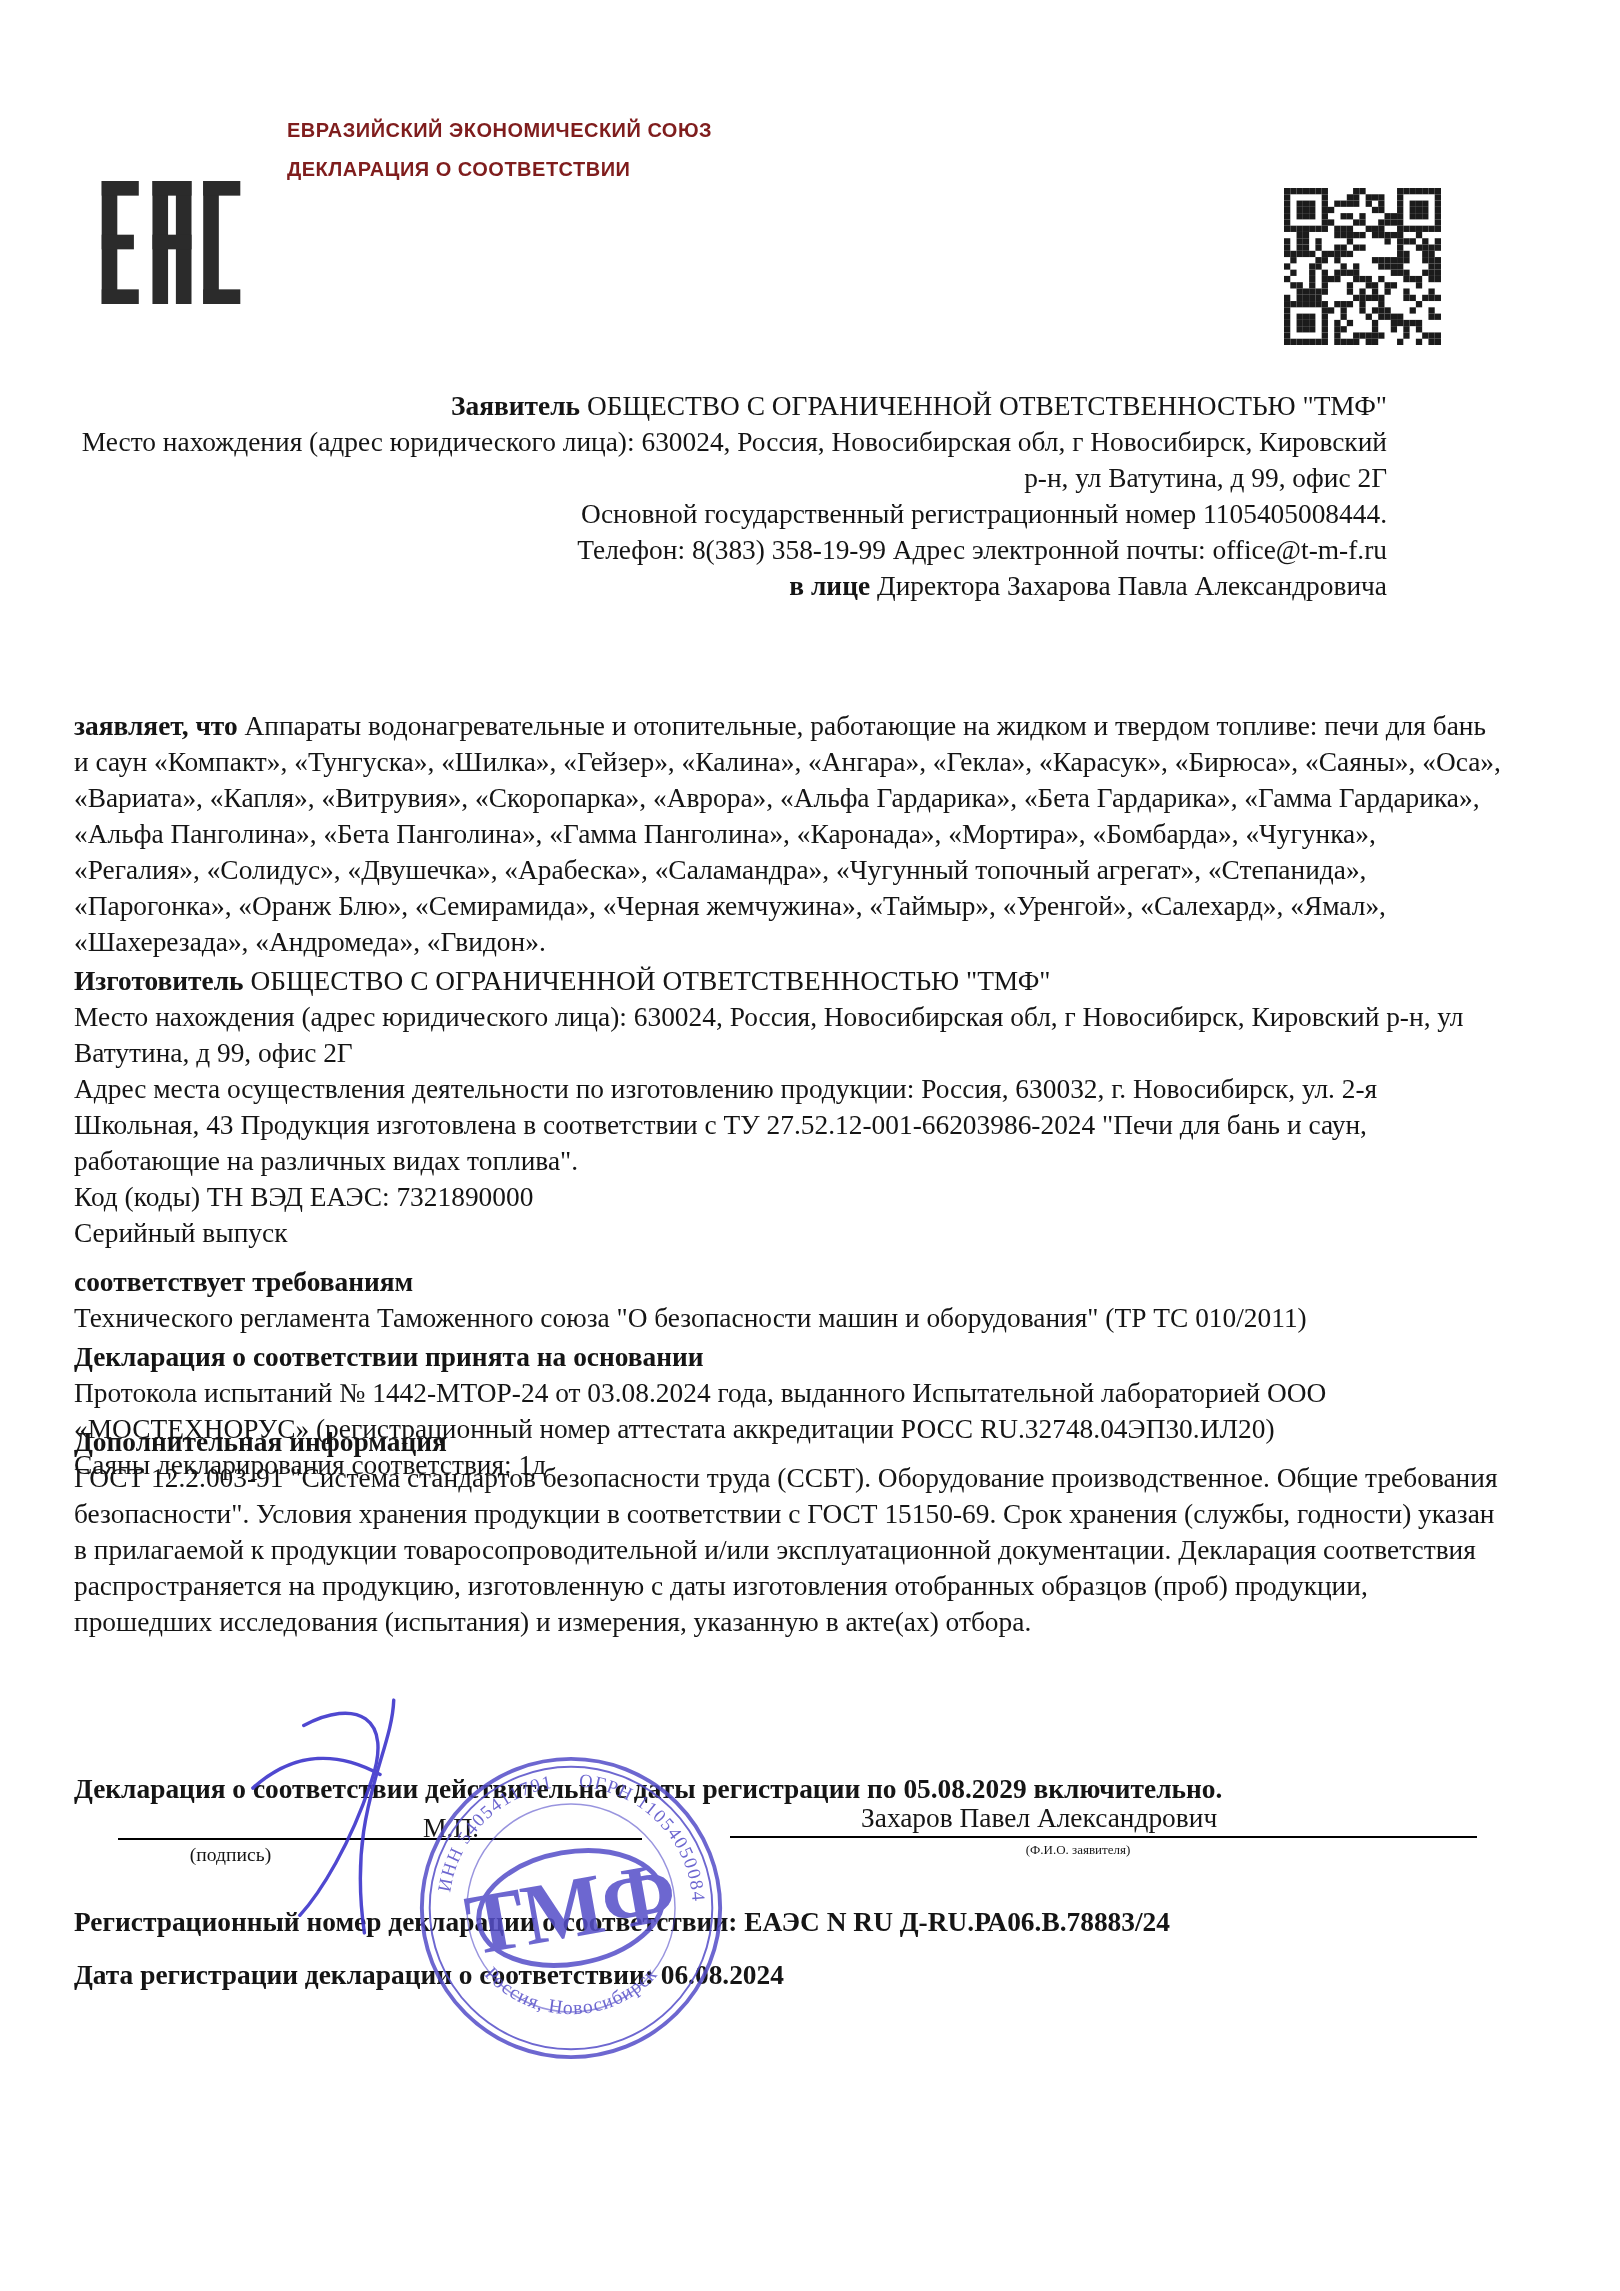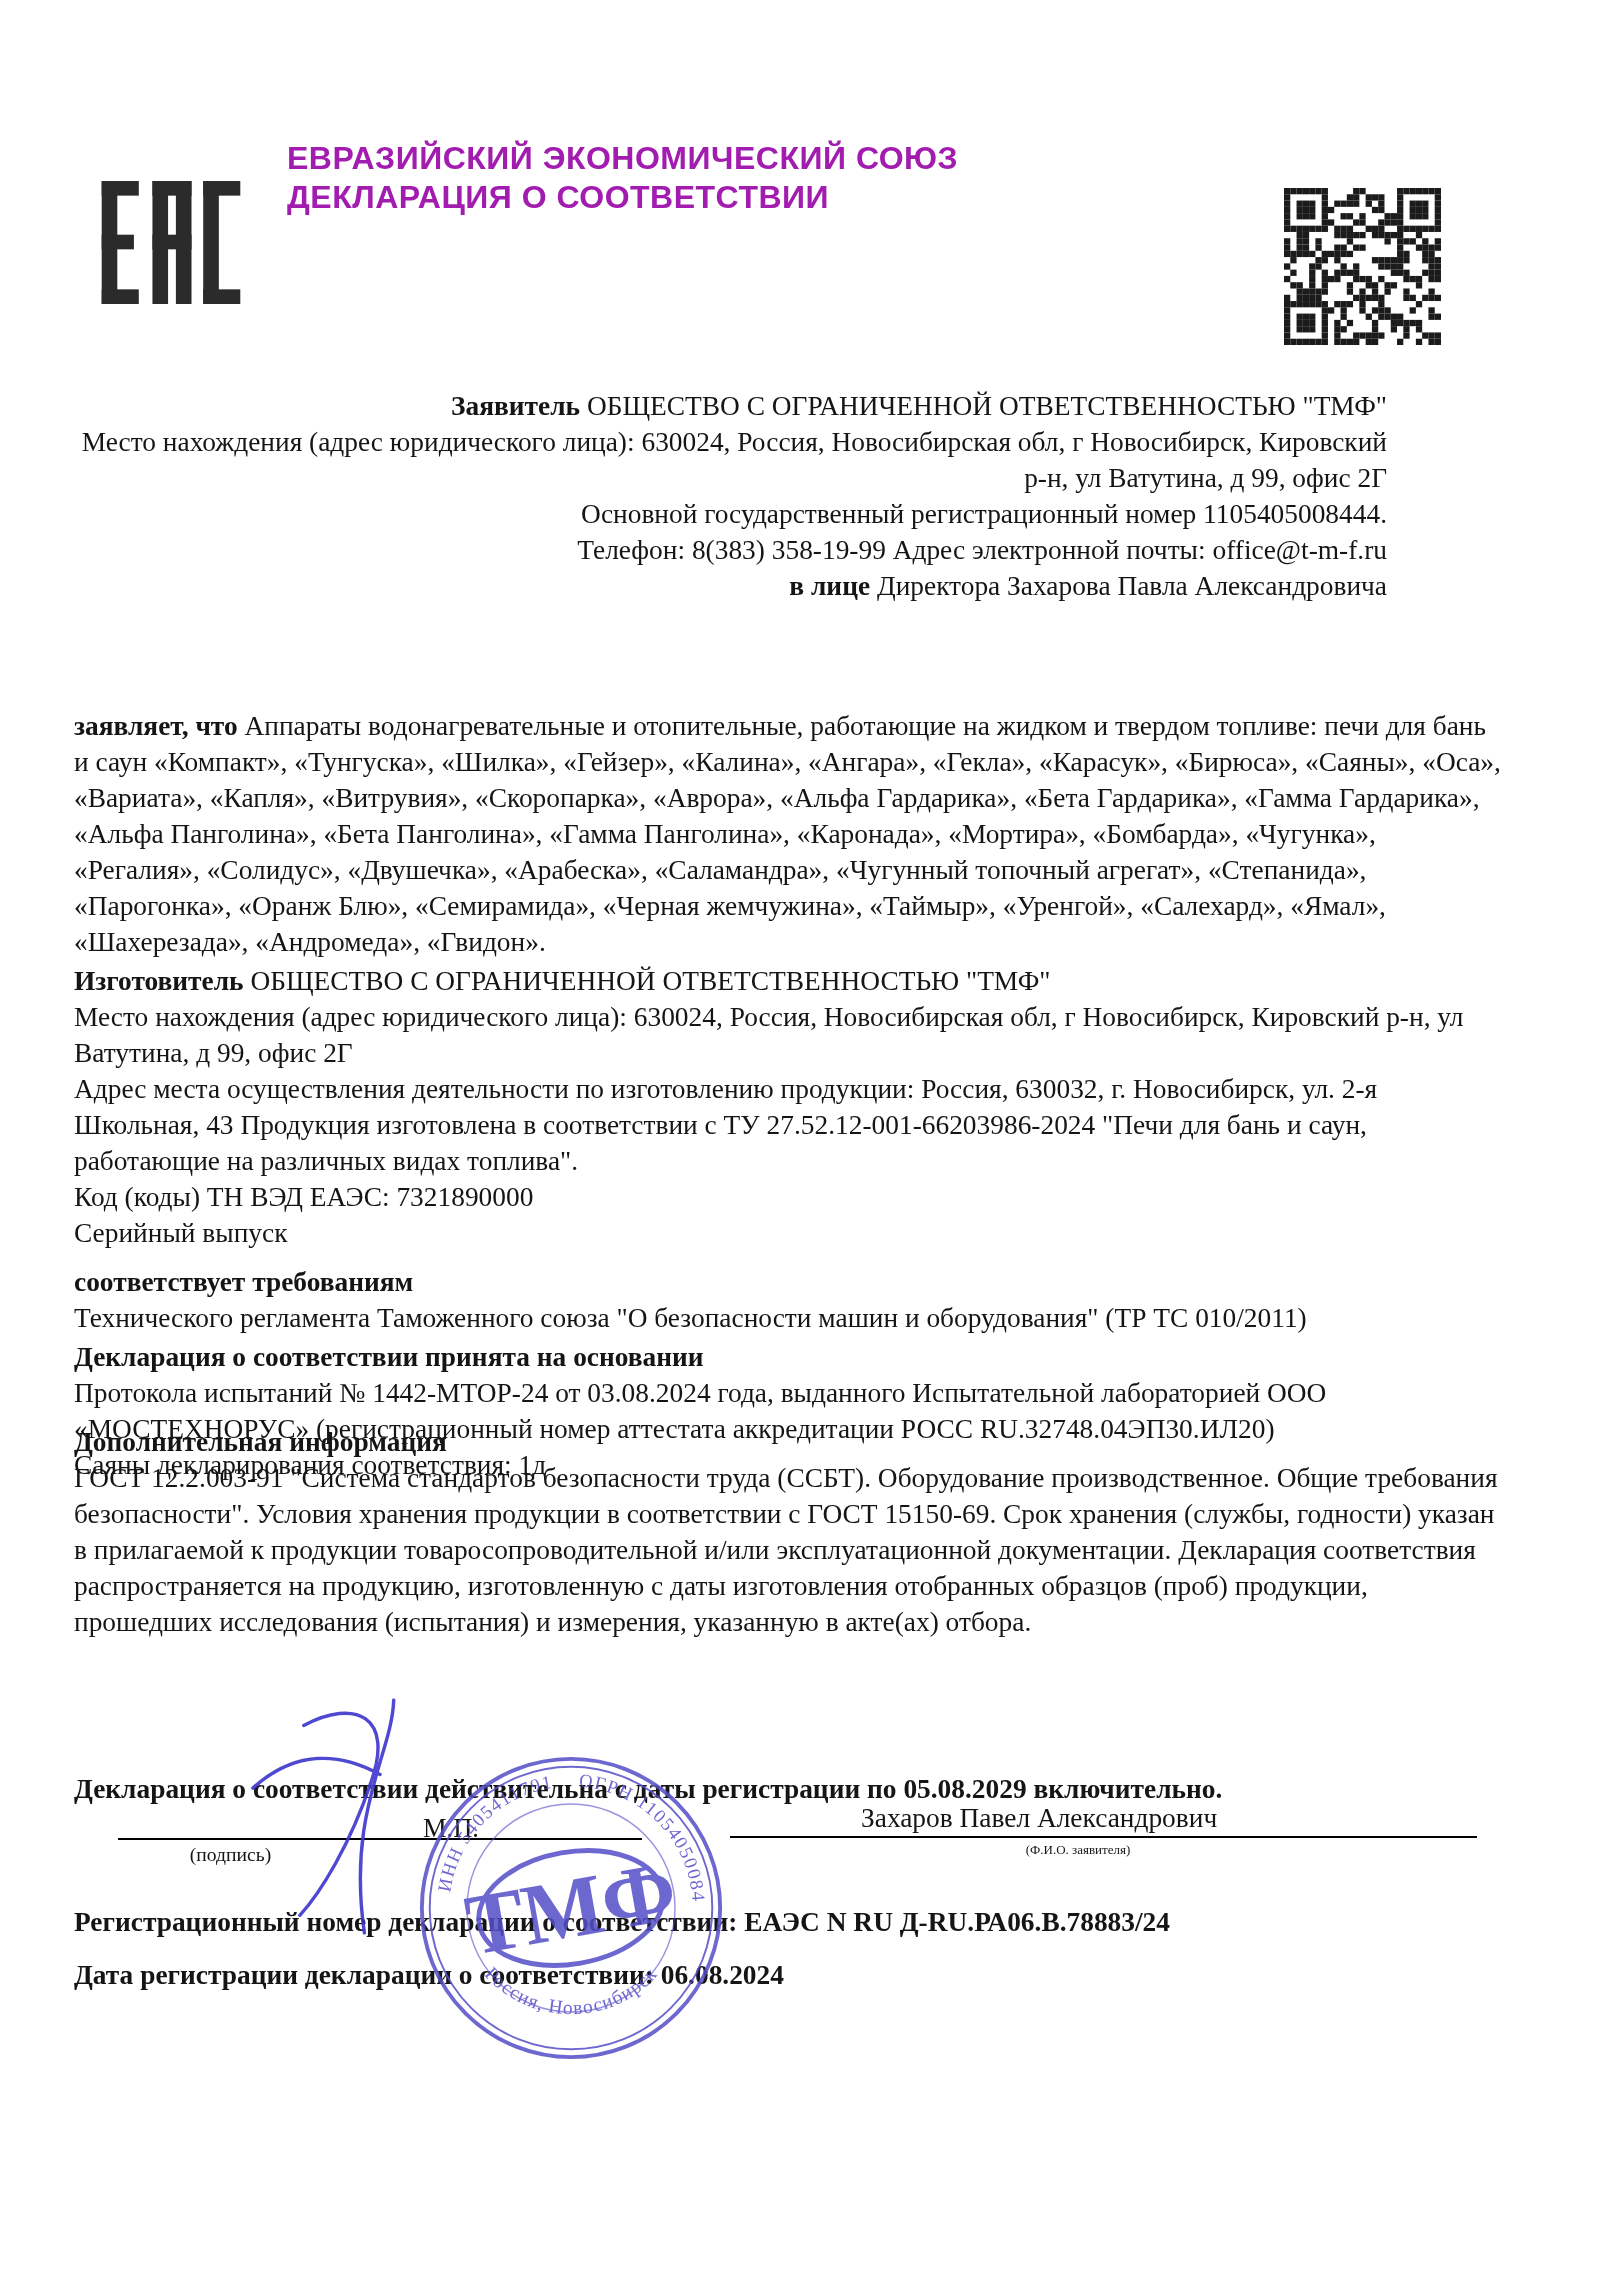--- a/index.html
+++ b/index.html
@@ -1,23 +1,23 @@
 <!DOCTYPE html>
 <html lang="ru"><head>
 <meta charset="utf-8">
 <style>
   html,body{margin:0;padding:0;background:#ffffff;}
   .page{
     position:relative;width:1620px;height:2292px;background:#ffffff;
     font-family:"Liberation Serif", serif;color:#151515;overflow:hidden;
   }
   .hdr-title{
-    position:absolute;left:287px;top:139px;
+    position:absolute;left:287px;top:111px;
     font-family:"Liberation Sans", sans-serif;font-weight:bold;
-    font-size:32px;line-height:39px;letter-spacing:0.5px;color:#a21caf;
+    font-size:20px;line-height:39px;letter-spacing:0.5px;color:#7f1d1d;
   }
   .eac-logo{position:absolute;left:99px;top:181px;}
   .qr{position:absolute;left:1284px;top:188px;width:157px;height:157px;}
   .para{position:absolute;left:74px;width:1431px;font-size:27.4px;line-height:36px;margin:0;}
   .para p{margin:0;}
   .narrow{width:1313px;text-align:right;}
   b{font-weight:bold;}
   .bold{font-weight:bold;margin-top:12px;}
   .gap-top{margin-top:6.9px;}
   .sig-zone{position:absolute;left:0;top:1803px;width:1333px;height:88px;}

